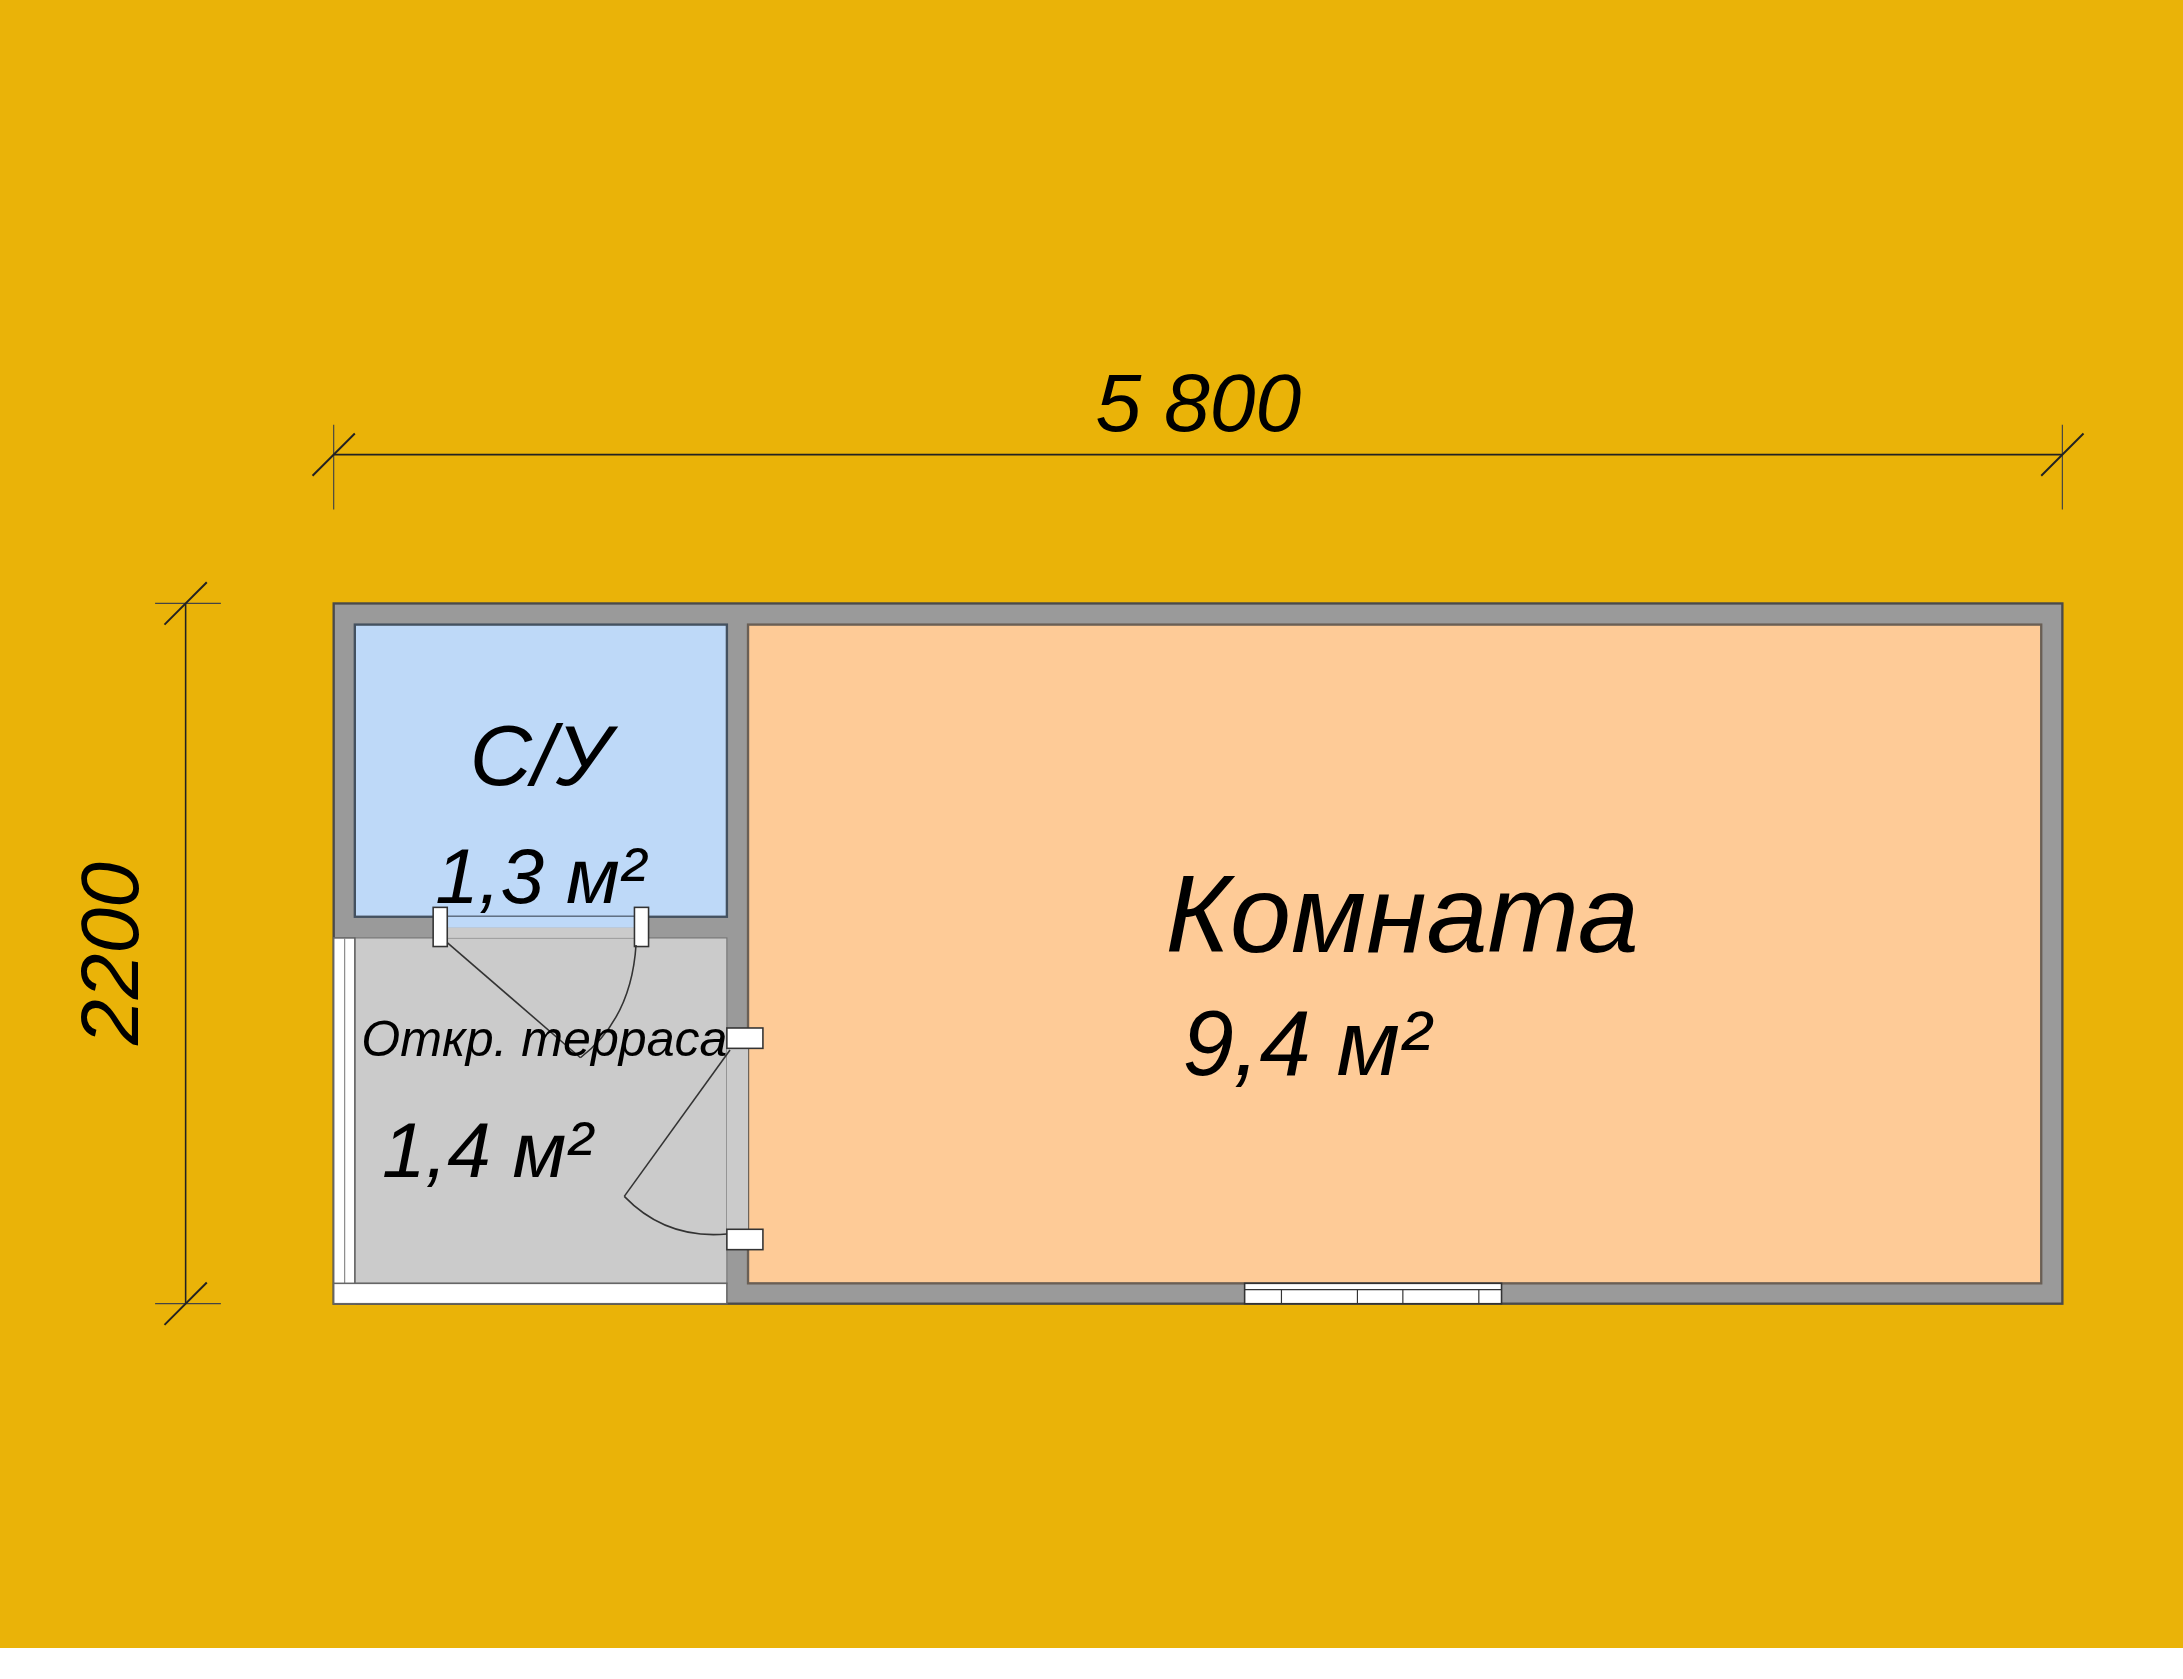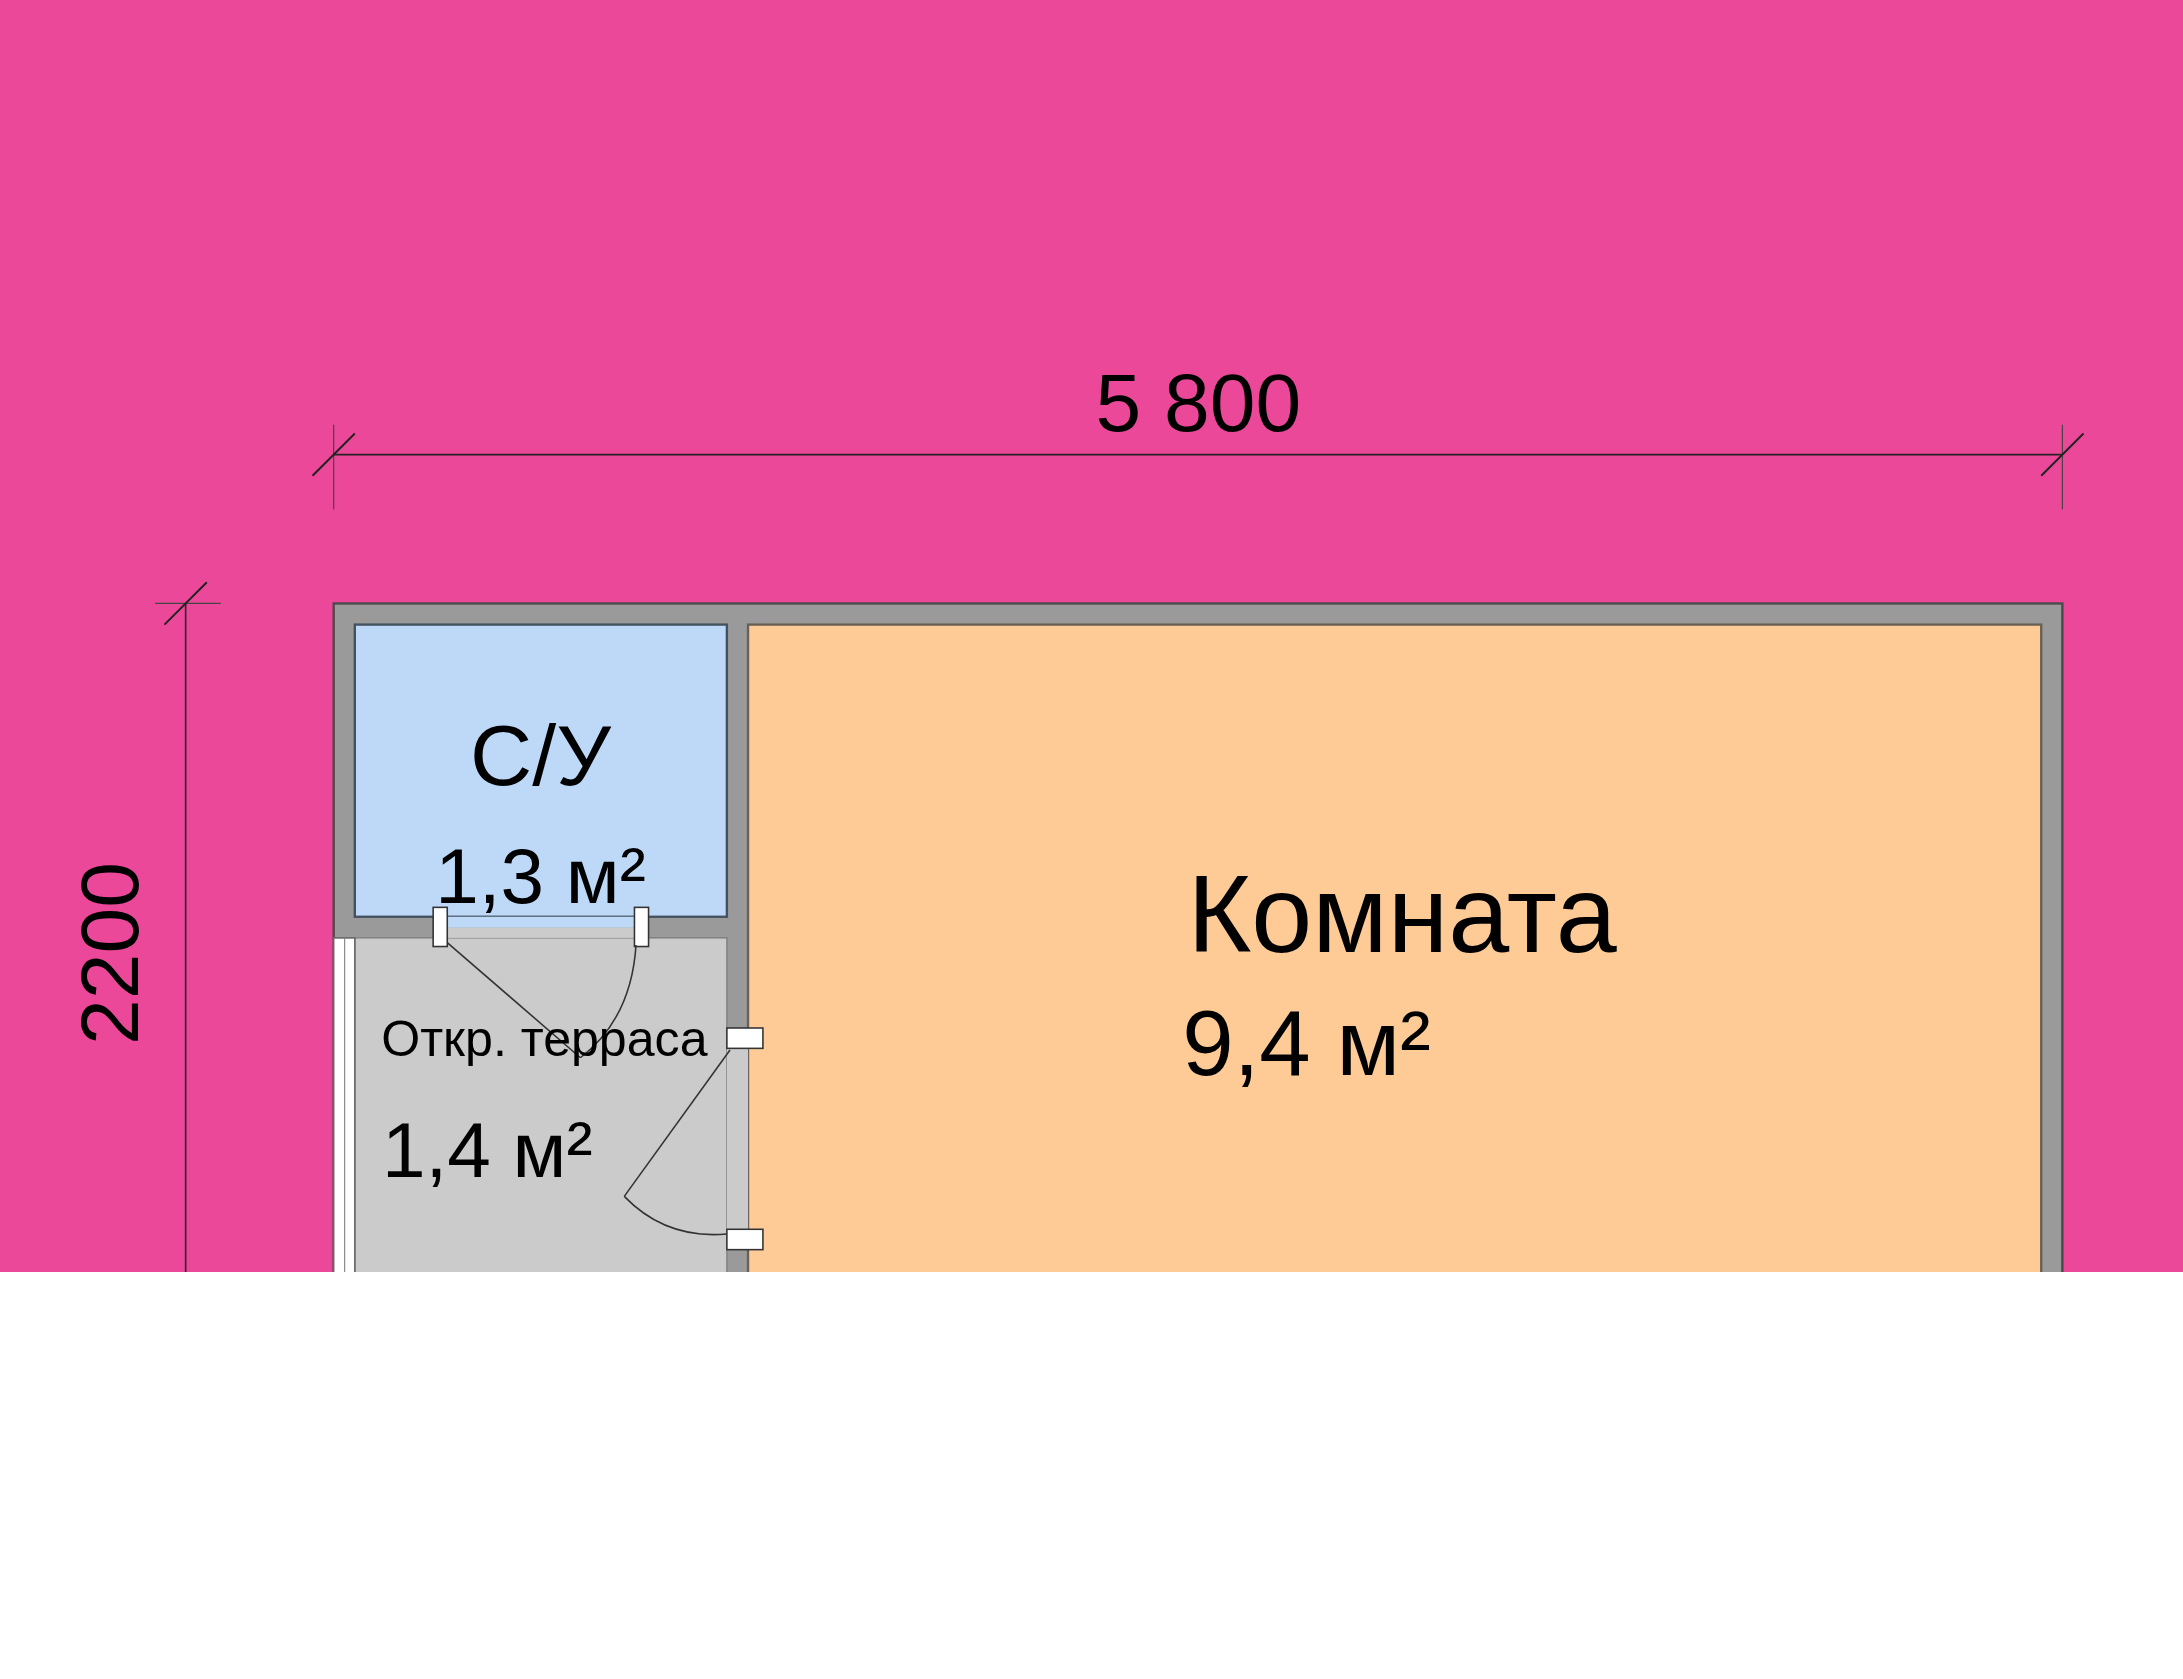--- a/index.html
+++ b/index.html
@@ -1,21 +1,22 @@
 <!DOCTYPE html>
 <html style="font-size:12.5px"><head>
 <meta charset="utf-8">
 <style>
   html, body { margin: 0; padding: 0; background: #ffffff; }
   .canvas {
     position: relative;
     width: 2183px;
-    height: 1272px;
-    background: #ec4899;
+    height: 1648px;
+    background: #eab308;
     font-family: "Liberation Sans", sans-serif;
+    font-style: italic;
   }
   svg { position: absolute; left: 0; top: 0; }
   text {
     font-family: "Liberation Sans", sans-serif;
     fill: #000000;
   }
   .dim-text   { font-size: 105px; }
   .room-name  { font-size: 140px; }
   .room-area  { font-size: 118px; }
   .small-name { font-size: 110px; }

